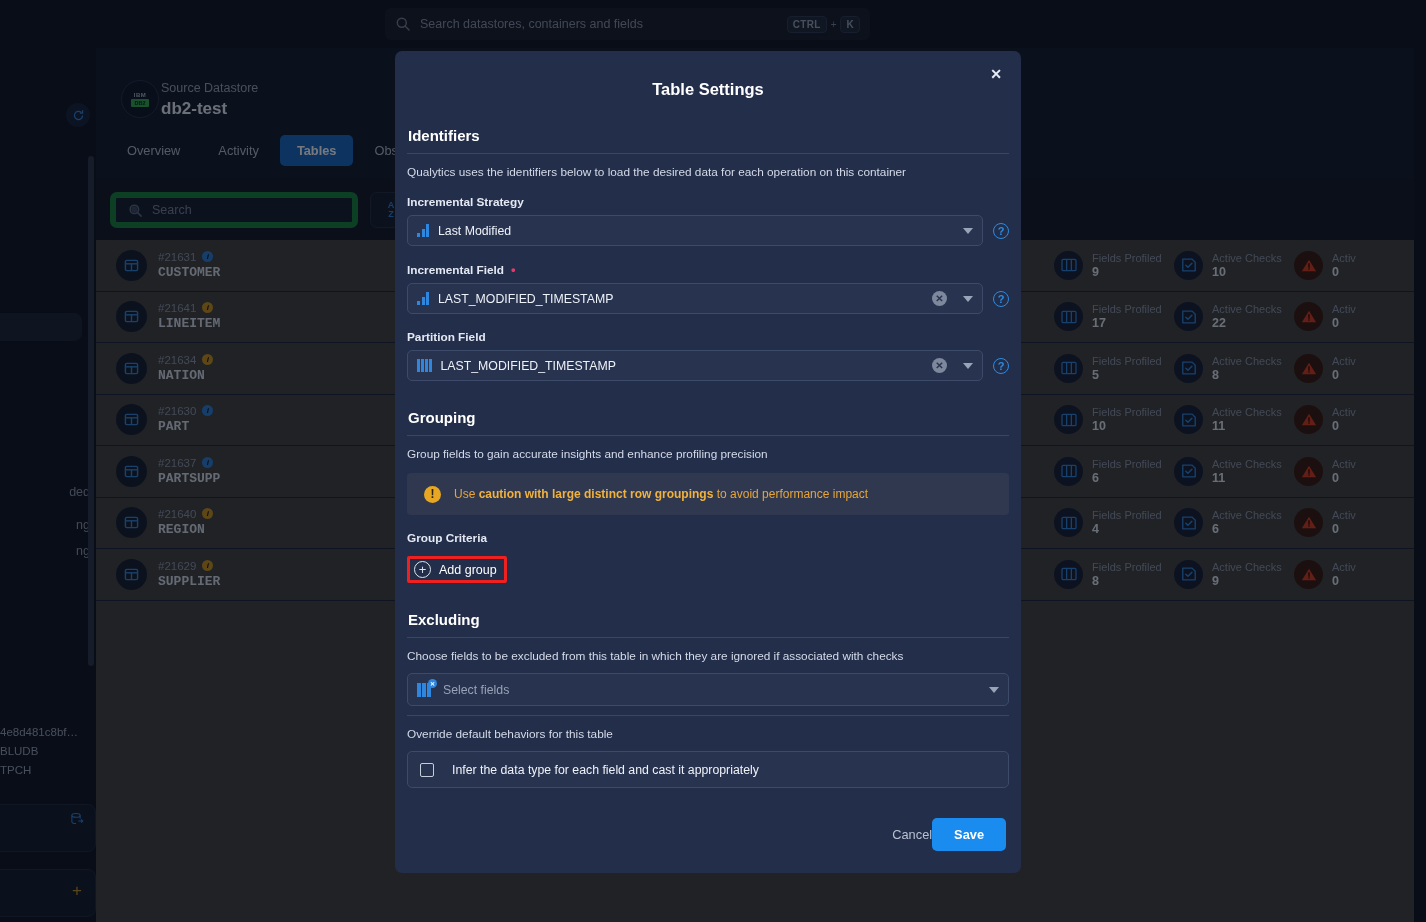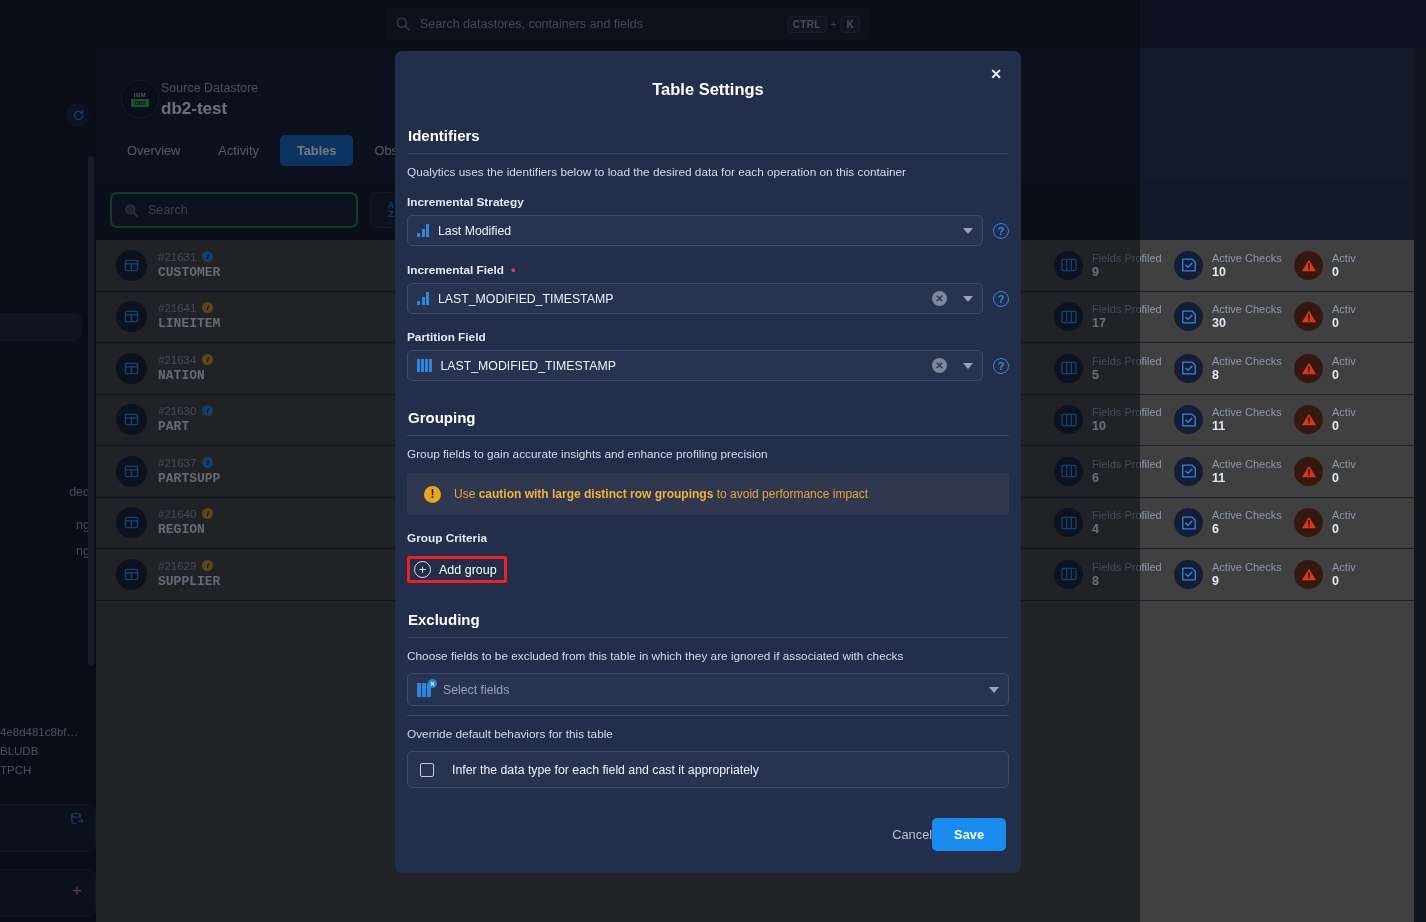--- a/index.html
+++ b/index.html
@@ -2,21 +2,21 @@
 <html><head>
 <meta charset="utf-8">
 <style>
   * { box-sizing: border-box; margin: 0; padding: 0; }
   html, body {
     width: 1426px; height: 922px;
     background: #10151f;
     font-family: "Liberation Sans", sans-serif;
     overflow: hidden;
   }
-  .page { position: relative; width: 1140px; height: 922px; background: #0d1320; }
+  .page { position: relative; width: 1426px; height: 922px; background: #0d1320; }
 
   
   .topbar {
     position: absolute; top: 0; left: 0; width: 1426px; height: 48px;
     background: #0d1320;
   }
   .global-search {
     position: absolute; left: 385px; top: 8px; width: 485px; height: 32px;
     background: #151c2c; border-radius: 6px;
     display: flex; align-items: center; padding: 0 10px;
@@ -71,21 +71,21 @@
   .ds-kicker { position: absolute; left: 65px; top: 33px; color: #9aa4b8; font-size: 12.5px; }
   .ds-name { position: absolute; left: 65px; top: 51px; color: #e6ecf7; font-size: 17px; font-weight: bold; }
 
   .tabs { position: absolute; left: 14px; top: 87px; display: flex; gap: 4px; }
   .tab { padding: 8px 17px; border-radius: 5px; color: #b4bdcd; font-size: 12.8px; }
   .tab.active { background: #1868c4; color: #fff; font-weight: bold; }
 
   .list-toolbar { position: absolute; left: 0; top: 130px; width: 100%; height: 62px; background: #111827; }
   .searchbox {
     position: absolute; left: 14px; top: 14px; width: 248px; height: 36px;
-    background: #151d2e; border: 2px solid #15803d; border-radius: 7px;
+    background: #151d2e; border: 6px solid #15803d; border-radius: 7px;
     display: flex; align-items: center; padding: 0 12px;
   }
   .sb-text { color: #78829a; font-size: 12.5px; margin-left: 9px; }
   .sortbtn {
     position: absolute; left: 274px; top: 14px; width: 42px; height: 36px;
     background: #151d2e; border: 1px solid #222c42; border-radius: 7px;
     display: flex; align-items: center; justify-content: center;
   }
   .az { color: #2e7fd6; font-size: 9px; font-weight: bold; line-height: 9px; text-align: center; }
 
@@ -391,21 +391,21 @@
               </div>
               <div class="stat">
                 <div class="stat-ico">
                   <svg width="16" height="16" viewBox="0 0 18 18">
                     <path d="M2 2.4h10.5L16 6v9.6H2z" fill="none" stroke="#2f86de" stroke-width="1.5" stroke-linejoin="round"></path>
                     <path d="M5.4 9.2l2.4 2.4 4.5-4.6" fill="none" stroke="#2f86de" stroke-width="1.6" stroke-linecap="round"></path>
                   </svg>
                 </div>
                 <div>
                   <div class="stat-lbl">Active Checks</div>
-                  <div class="stat-val">30</div>
+                  <div class="stat-val">22</div>
                 </div>
               </div>
               <div class="stat">
                 <div class="stat-ico warn">
                   <svg width="16" height="15" viewBox="0 0 18 16">
                     <path d="M9 1.6 L17 14.4 H1 Z" fill="#d6381c"></path>
                     <line x1="9" y1="6" x2="9" y2="10" stroke="#2a0a04" stroke-width="1.5" stroke-linecap="round"></line>
                     <circle cx="9" cy="12" r="0.9" fill="#2a0a04"></circle>
                   </svg>
                 </div>

